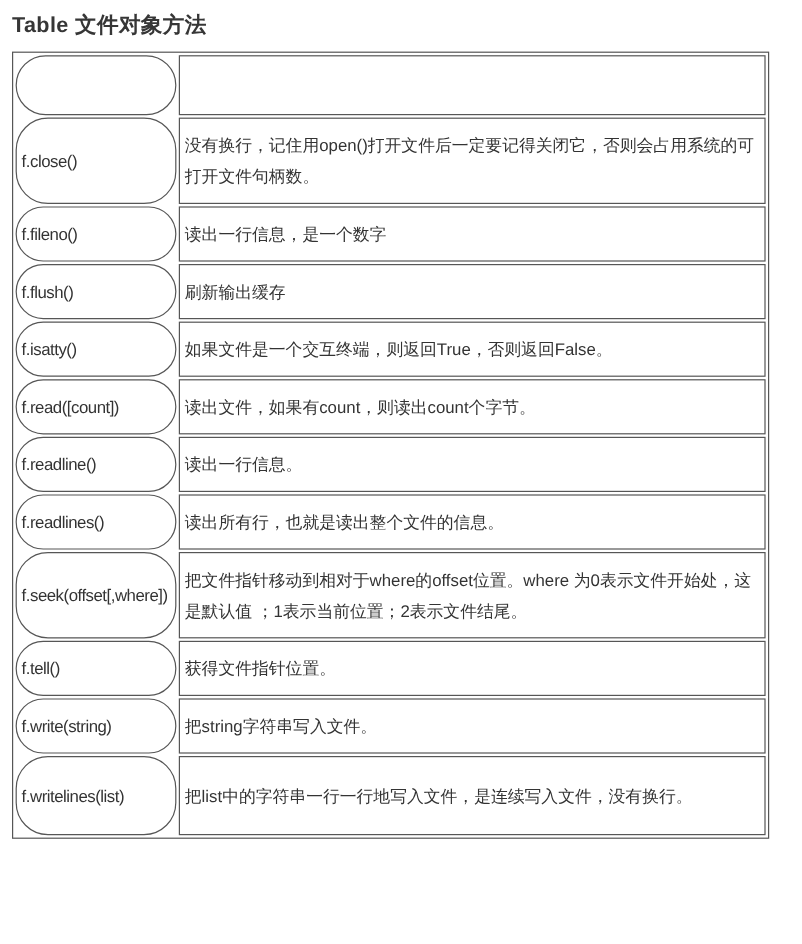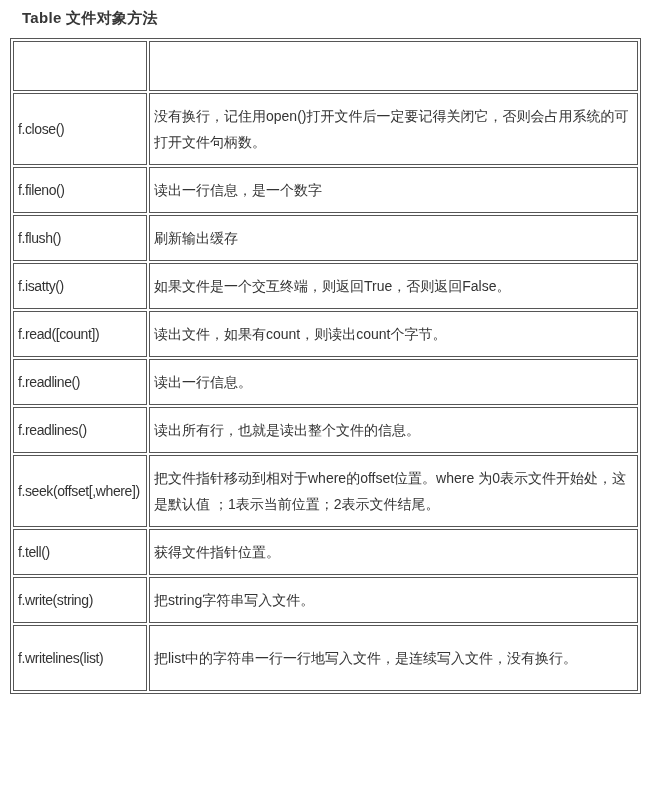--- a/index.html
+++ b/index.html
@@ -10,25 +10,24 @@
   body {
     width: 668px;
     height: 787px;
     position: relative;
     overflow: hidden;
     font-family: "Liberation Sans", sans-serif;
     -webkit-font-smoothing: antialiased;
   }
   .doc-title {
     padding: 9px 0 0 10px;
-    font-size: 15px;
+    font-size: 18px;
     font-weight: bold;
     color: #363636;
     letter-spacing: 0.3px;
-    margin-left: 12px;
   }
   table.methods {
     margin: 10px 0 0 10px;
     width: 631px;
     table-layout: fixed;
     border-collapse: separate;
     border-spacing: 2px;
     border: 1px solid #565656;
     background: #ffffff;
   }
@@ -44,20 +43,21 @@
     overflow-wrap: break-word;
   }
   td.col-method {
     width: 124px;
     font-size: 12px;
     letter-spacing: -0.4px;
     white-space: nowrap;
     padding-left: 2px;
     padding-right: 1px;
     overflow: hidden;
+    border-radius: 27px;
   }
   td.col-desc {
     padding-left: 4px;
     padding-right: 6px;
   }
   table.methods tr:first-child td {
     height: 30px;
   }
   table.methods tr:last-child td {
     height: 46px;

